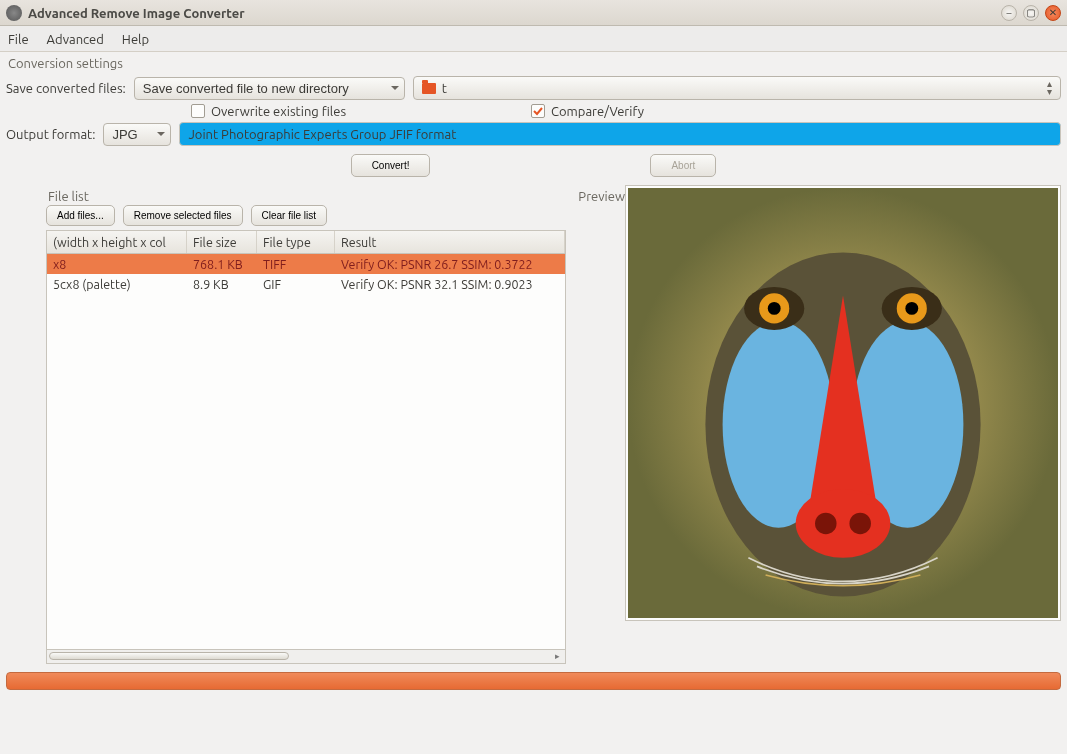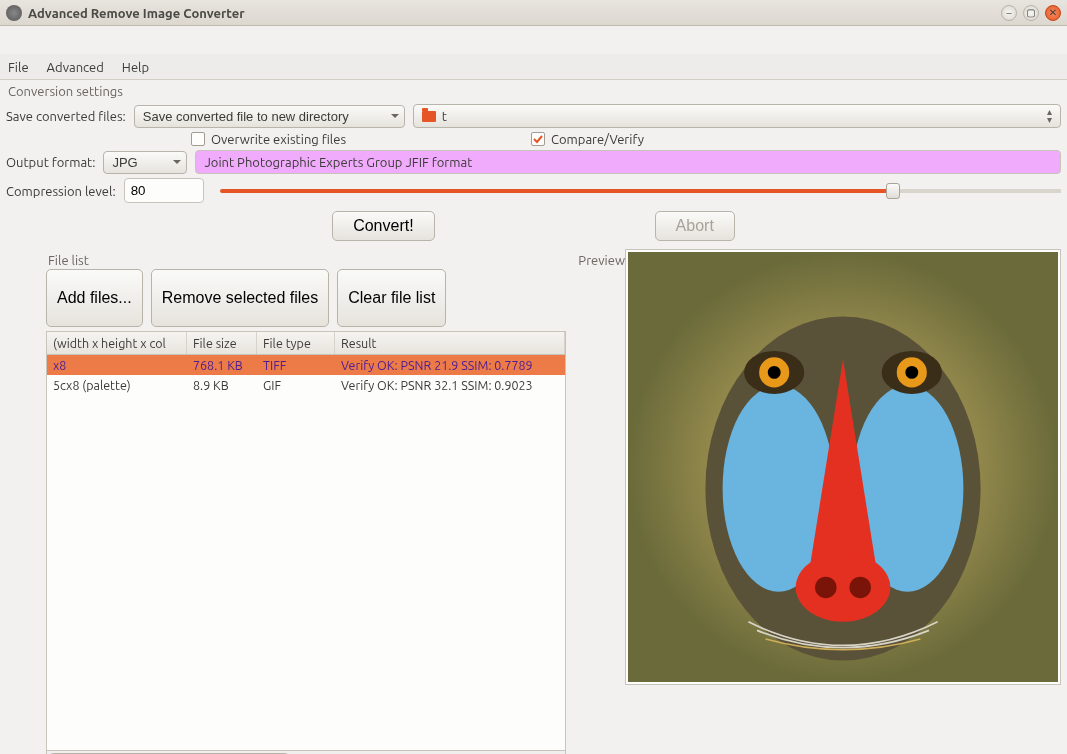--- a/index.html
+++ b/index.html
@@ -7,21 +7,21 @@
 
 .titlebar { height: 26px; background: linear-gradient(#e8e4de,#dcd7cf); display: flex; align-items: center; padding: 0 6px; border-bottom: 1px solid #bfbab0; }
 .titlebar .app-icon { width: 16px; height: 16px; border-radius: 50%; background: radial-gradient(circle,#888,#555); margin-right: 6px; }
 .titlebar .title { font-weight: bold; font-size: 13px; color: #4b4a46; }
 .titlebar .winctrls { margin-left: auto; display: flex; gap: 6px; }
 .winbtn { width: 16px; height: 16px; border-radius: 50%; display:flex;align-items:center;justify-content:center; font-size:10px; cursor:pointer;}
 .winbtn.min { background: radial-gradient(circle,#f7f6f4,#d9d4ca); border:1px solid #b9b4aa;}
 .winbtn.max { background: radial-gradient(circle,#f7f6f4,#d9d4ca); border:1px solid #b9b4aa;}
 .winbtn.close { background: radial-gradient(circle,#f58b5e,#e55525); border:1px solid #c34414;}
 
-.menubar { height: 26px; background: #edeceb; display:flex; align-items:center; padding:0 8px; gap:18px; border-bottom:1px solid #d4cfc6;margin-top:28px;}
+.menubar { height: 26px; background: #edeceb; display:flex; align-items:center; padding:0 8px; gap:18px; border-bottom:1px solid #d4cfc6;}
 .menubar span { cursor: default; }
 
 .content { padding: 0 6px; }
 .section-label { color:#6a675f; font-size:13px; padding:4px 0 2px 2px; }
 
 .row { display:flex; align-items:center; gap:8px; margin:4px 0; }
 .lbl { white-space:nowrap; }
 
 .btnlike, select, input[type=text].field {
   background: linear-gradient(#fafaf8,#e6e3dd);
@@ -36,43 +36,43 @@
 .folder-icon { width:14px; height:11px; background:#e55525; position:relative; border-radius:1px;}
 .folder-icon::before{content:"";position:absolute;top:-3px;left:0;width:6px;height:3px;background:#e55525;border-radius:1px 1px 0 0;}
 .dirpick .spinner { margin-left:auto; color:#6b6760; font-size:10px; line-height:8px;}
 
 .chkrow { display:flex; align-items:center; gap:6px; }
 .chk { width:14px;height:14px;border:1px solid #a29d93;border-radius:2px;background:#fdfdfc;display:flex;align-items:center;justify-content:center;}
 .chk.checked{ background:#fdfdfc; }
 .chk.checked svg { display:block;}
 .chk svg{display:none;}
 
-.format-desc { flex:1; background:#f0abfc; border:1px solid #c8c4bb; border-radius:4px; padding:4px 8px;}
+.format-desc { flex:1; background:#0ea5e9; border:1px solid #c8c4bb; border-radius:4px; padding:4px 8px;}
 
 .numbox { width:80px; background:#fdfdfc; border:1px solid #c8c4bb; border-radius:4px; padding:4px 6px; }
 
 .slider-track { flex:1; height:4px; background:#e55525; border-radius:2px; position:relative; margin-left:8px; }
 .slider-track .rest { position:absolute; right:0; top:0; bottom:0; width:20%; background:#d9d5cd; }
 .slider-thumb { position:absolute; top:-6px; left:80%; transform:translateX(-50%); width:14px; height:16px; background:linear-gradient(#fcfbfa,#e0ddd6); border:1px solid #a8a398; border-radius:3px;}
 
-.mainbtn { background:linear-gradient(#fafaf8,#e6e3dd); border:1px solid #b9b4aa; border-radius:5px; padding:5px 20px; font-size:16px;}
+.mainbtn { background:linear-gradient(#fafaf8,#e6e3dd); border:1px solid #b9b4aa; border-radius:5px; padding:5px 20px; font-size:10px;}
 .mainbtn.disabled { color:#a8a398; }
 
 .split { display:flex; gap:10px; margin-top:6px; }
 .leftpane { width:530px; display:flex; flex-direction:column;margin-left:40px;}
 .rightpane { flex:1; display:flex; flex-direction:row;}
 
 .toolbar-row { display:flex; gap:8px; margin-bottom:4px;}
 .table { border:1px solid #c8c4bb; background:#fdfdfc; height:420px; overflow:hidden; position:relative;}
 .thead { display:flex; background:linear-gradient(#f5f4f1,#e7e4dd); border-bottom:1px solid #c8c4bb; font-size:12.5px;}
 .thead > div { padding:4px 6px; border-right:1px solid #d6d2c9; white-space:nowrap; overflow:hidden;}
 .c1{width:140px;} .c2{width:70px;} .c3{width:78px;} .c4{flex:1;}
 .trow { display:flex; font-size:12.5px; }
 .trow > div { padding:3px 6px; white-space:nowrap; overflow:hidden;}
-.trow.sel { background:#ed7b48; color:#4c1d95; }
+.trow.sel { background:#ed7b48; color:#7f1d1d; }
 .trow:not(.sel) { color:#3c3b37;}
 .hscroll { height:14px; border:1px solid #c8c4bb; border-top:none; background:#f0efed; position:relative;}
 .hscroll .thumb{position:absolute;left:2px;top:2px;height:8px;width:240px;background:linear-gradient(#fafaf8,#dedbd3);border:1px solid #b9b4aa;border-radius:4px;}
 .hscroll .arrow{position:absolute;top:2px;width:12px;height:8px;display:flex;align-items:center;justify-content:center;font-size:9px;color:#777;} .hscroll .arrow.r{right:2px;}
 
 .preview-box { border:1px solid #c8c4bb; background:#fdfdfc; height:436px; display:flex; align-items:flex-start; justify-content:flex-start; padding:2px;}
 .preview-img { width:430px; height:430px; }
 
 .progress { margin:8px 6px 0 6px; height:18px; border:1px solid #c46a3f; border-radius:4px; background:linear-gradient(#f08a5a,#e76a33);}
 </style>
@@ -125,61 +125,53 @@
             <path d="M1 5 L4 8 L9 2" stroke="#e55525" stroke-width="2" fill="none"></path>
           </svg>
       </div>
       <span>Compare/Verify</span>
     </div>
   </div>
 
   <div class="row">
     <span class="lbl">Output format:</span>
     <span class="selwrap">
-      <select class="btnlike" style="width:84px;">
+      <select class="btnlike" style="width:68px;">
         <option>JPG</option>
       </select>
     </span>
     <div class="format-desc">Joint Photographic Experts Group JFIF format</div>
   </div>
 
-  <div class="row">
-    <span class="lbl">Compression level:</span>
-    <input class="numbox" value="80" style="">
-    <div class="slider-track">
-      <div class="rest"></div>
-      <div class="slider-thumb"></div>
-    </div>
-  </div>
 
   <div class="row" style="justify-content:center; gap:220px; margin:8px 0;">
     <button class="mainbtn">Convert!</button>
     <button class="mainbtn disabled">Abort</button>
   </div>
 
   <div class="split">
     <div class="leftpane">
       <div class="section-label">File list</div>
       <div class="toolbar-row">
         <button class="mainbtn" style="padding:4px 10px;">Add files...</button>
         <button class="mainbtn" style="padding:4px 10px;">Remove selected files</button>
-        <button class="mainbtn" style="padding:19px 10px;">Clear file list</button>
+        <button class="mainbtn" style="padding:4px 10px;">Clear file list</button>
       </div>
       <div class="table">
         <div class="thead">
           <div class="c1">(width x height x col</div>
           <div class="c2">File size</div>
           <div class="c3">File type</div>
           <div class="c4">Result</div>
         </div>
         <div class="trow sel">
           <div class="c1">x8</div>
           <div class="c2">768.1 KB</div>
           <div class="c3">TIFF</div>
-          <div class="c4">Verify OK: PSNR 21.9 SSIM: 0.7789</div>
+          <div class="c4">Verify OK: PSNR 26.7 SSIM: 0.3722</div>
         </div>
         <div class="trow">
           <div class="c1">5cx8 (palette)</div>
           <div class="c2">8.9 KB</div>
           <div class="c3">GIF</div>
           <div class="c4">Verify OK: PSNR 32.1 SSIM: 0.9023</div>
         </div>
       </div>
       <div class="hscroll">
         <div class="thumb"></div>

